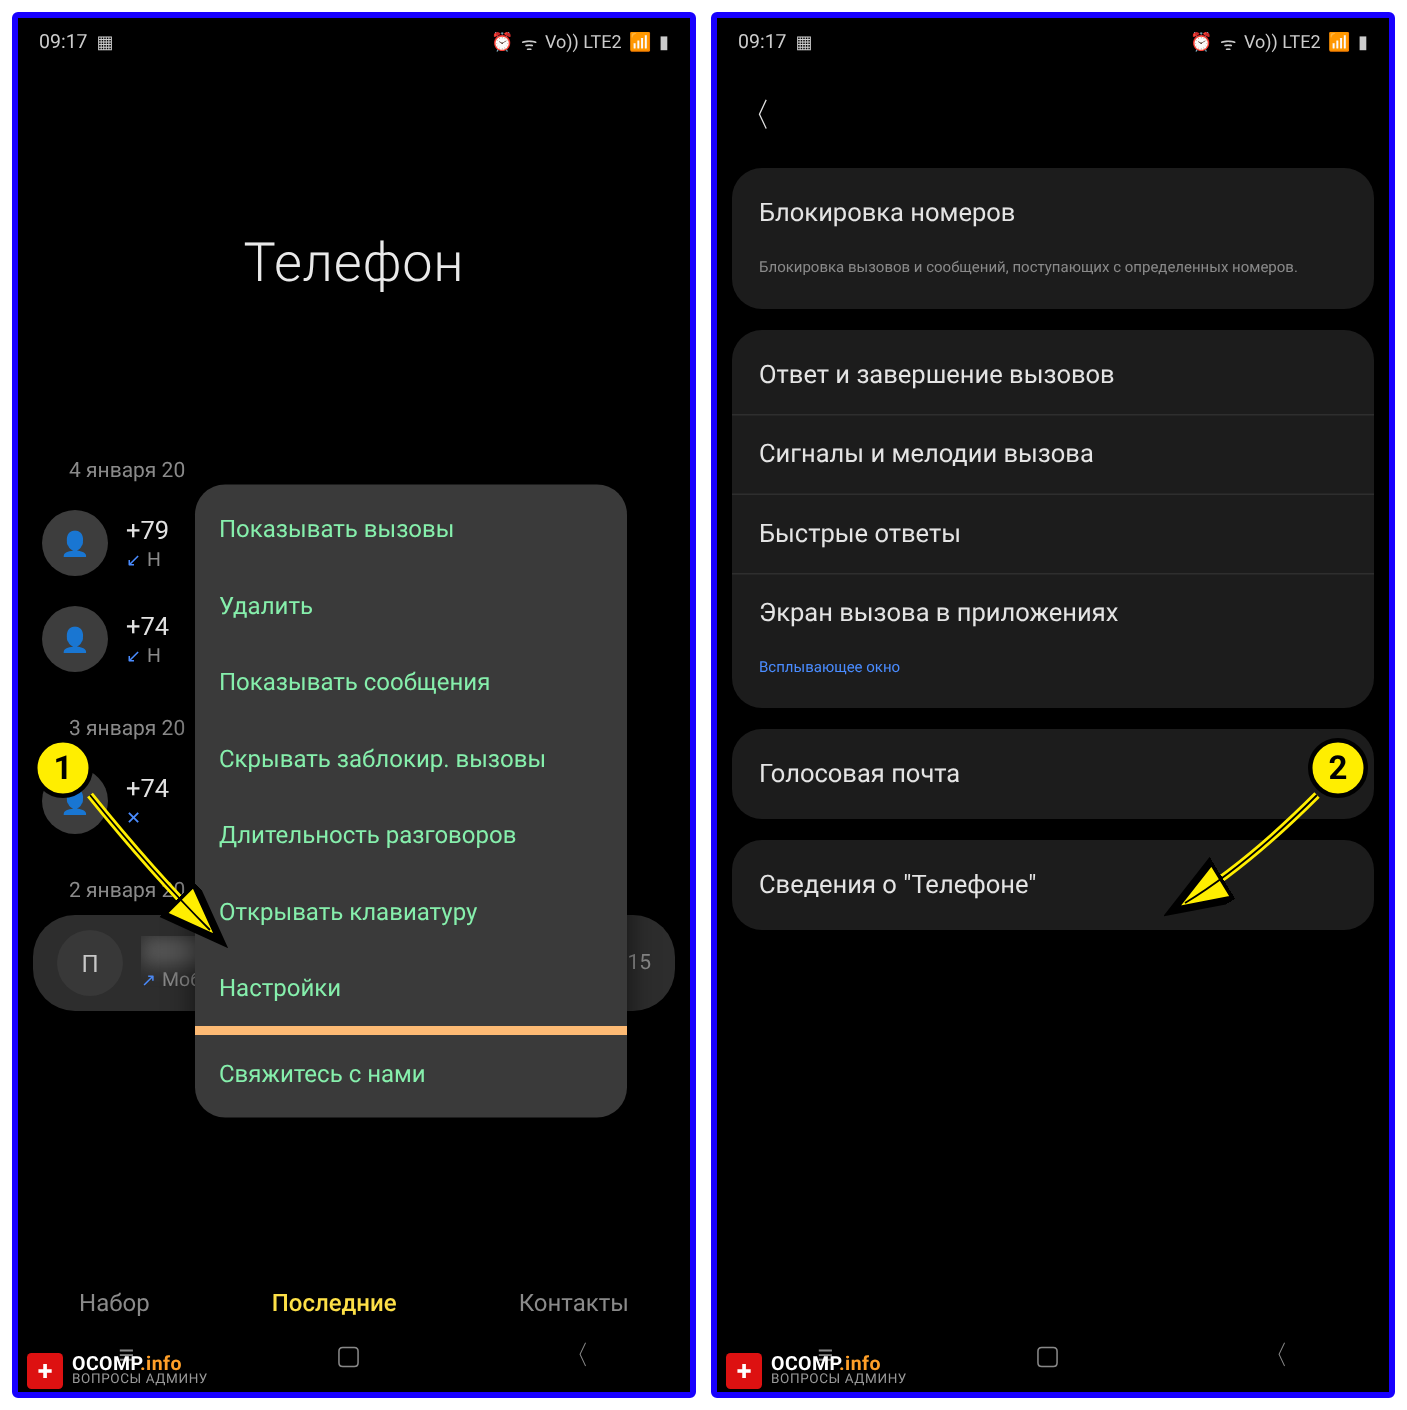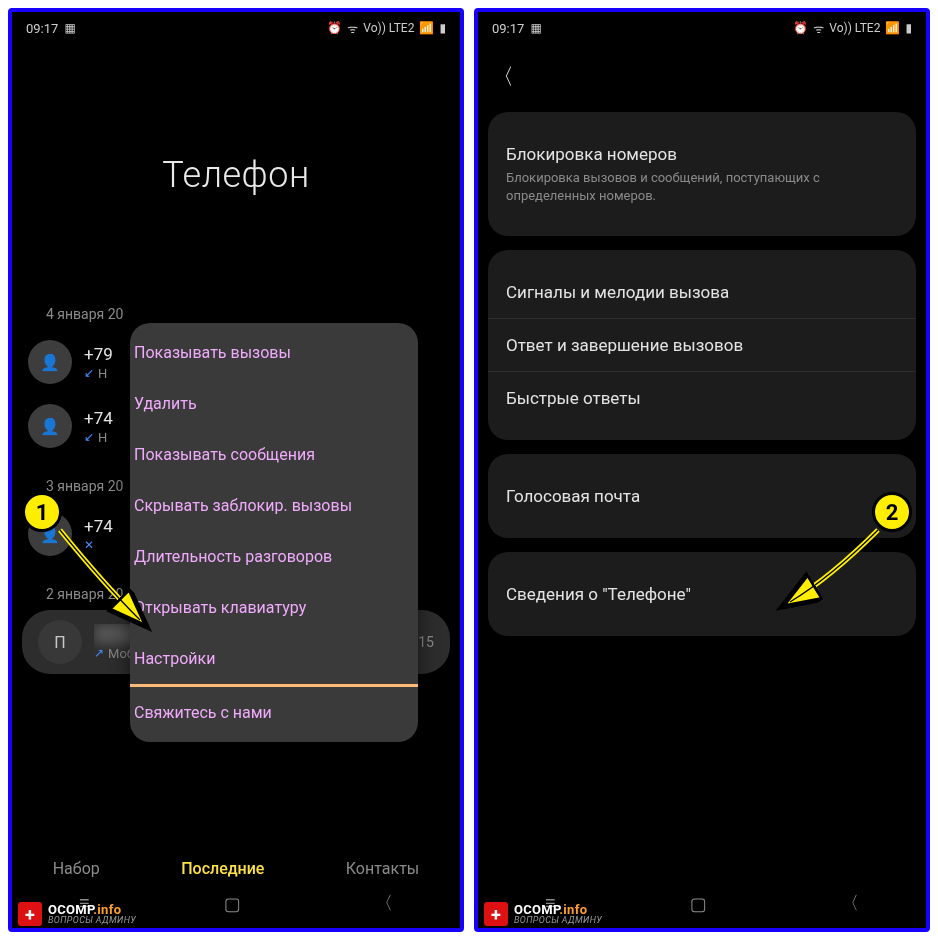--- a/index.html
+++ b/index.html
@@ -25,47 +25,47 @@
   .call-time { color:#8a8a8a; font-size:14px; }
   .blurred { filter: blur(6px); background:#555; color:transparent; border-radius:3px; padding:0 30px; }
   .tabbar { height:56px; border-top:0; display:flex; align-items:flex-end; justify-content:space-around; background:#000; }
   .tab { color:#8a8a8a; font-size:16px; }
   .tab.active { color:#fde047; font-weight:500; }
   .navbar { height:50px; display:flex; align-items:center; justify-content:space-around; background:#000; }
   .nav-btn { color:#888; font-size:18px; }
 
   
   .context-menu { position:absolute; top:279px; left:118px; width:288px; background:#3a3a3a; border-radius:20px; padding:4px 0; box-shadow:0 4px 20px rgba(0,0,0,.6); }
-  .menu-item { color:#f0abfc; font-size:16px; padding:16px 4px; }
-  .menu-item.sep { border-top:3px solid #fdba74; }
+  .menu-item { color:#86efac; font-size:16px; padding:16px 16px; }
+  .menu-item.sep { border-top:6px solid #fdba74; }
 
   
   .annot { position:absolute; z-index:50; }
   .annot .circle { width:40px; height:40px; border-radius:50%; background:#ffee00; border:3px solid #000; display:flex; align-items:center; justify-content:center; font-size:22px; font-weight:700; color:#000; }
   .arrow-svg { position:absolute; pointer-events:none; }
 
   
   .settings-header { display:flex; align-items:center; gap:14px; padding:18px 14px 20px; }
   .back-chevron { color:#e4e4e4; font-size:22px; }
   .settings-title { color:#e8e8e8; font-size:21px; }
   .settings-body { flex:1; overflow:hidden; }
-  .settings-card { background:#1c1c1c; border-radius:20px; margin:0 10px 14px; padding:16px 0; }
+  .settings-card { background:#1c1c1c; border-radius:20px; margin:0 10px 14px; padding:4px 0; }
   .settings-item { padding:16px 18px; }
   .settings-item + .settings-item { border-top:1px solid #2e2e2e; }
   .settings-item .title { color:#e4e4e4; font-size:17px; }
-  .settings-item .subtitle { color:#8a8a8a; font-size:13px; margin-top:5px; line-height:1.35; }
+  .settings-item .subtitle { color:#8a8a8a; font-size:10px; margin-top:20px; line-height:1.35; }
   .settings-item .subtitle.link { color:#4a8cff; }
 
   
   .watermark { position:absolute; left:6px; bottom:0; display:flex; align-items:center; gap:6px; background:rgba(0,0,0,0.0); padding:2px 0; pointer-events:none; }
   .watermark .plus { width:24px; height:24px; background:#d11; color:#fff; display:flex; align-items:center; justify-content:center; font-weight:700; font-size:18px; border-radius:3px;}
   .watermark .txt { display:flex; flex-direction:column; line-height:1; }
   .watermark .main { color:#fff; font-weight:700; font-size:13px; letter-spacing:.3px; }
   .watermark .main .info { color:#ff9f28; }
-  .watermark .sub { color:#999; font-size:9px; letter-spacing:.4px;font-style:italic; }
+  .watermark .sub { color:#999; font-size:9px; letter-spacing:.4px; }
 </style>
 </head>
 <body>
 
 <div class="phone">
   <div class="status-bar">
     <div class="status-left">
       <span>09:17</span>
       <span class="status-icon">▦</span>
     </div>
@@ -200,27 +200,31 @@
   <div class="settings-body">
     <div class="settings-card">
       <div class="settings-item">
         <div class="title">Блокировка номеров</div>
         <div class="subtitle">Блокировка вызовов и сообщений, поступающих с определенных номеров.</div>
       </div>
     </div>
 
     <div class="settings-card">
       <div class="settings-item">
+        <div class="title">Ответ и завершение вызовов</div>
+      </div>
+      <div class="settings-item">
         <div class="title">Сигналы и мелодии вызова</div>
       </div>
       <div class="settings-item">
-        <div class="title">Ответ и завершение вызовов</div>
-      </div>
-      <div class="settings-item">
         <div class="title">Быстрые ответы</div>
+      </div>
+      <div class="settings-item">
+        <div class="title">Экран вызова в приложениях</div>
+        <div class="subtitle link">Всплывающее окно</div>
       </div>
     </div>
 
     <div class="settings-card">
       <div class="settings-item">
         <div class="title">Голосовая почта</div>
       </div>
     </div>
 
 

